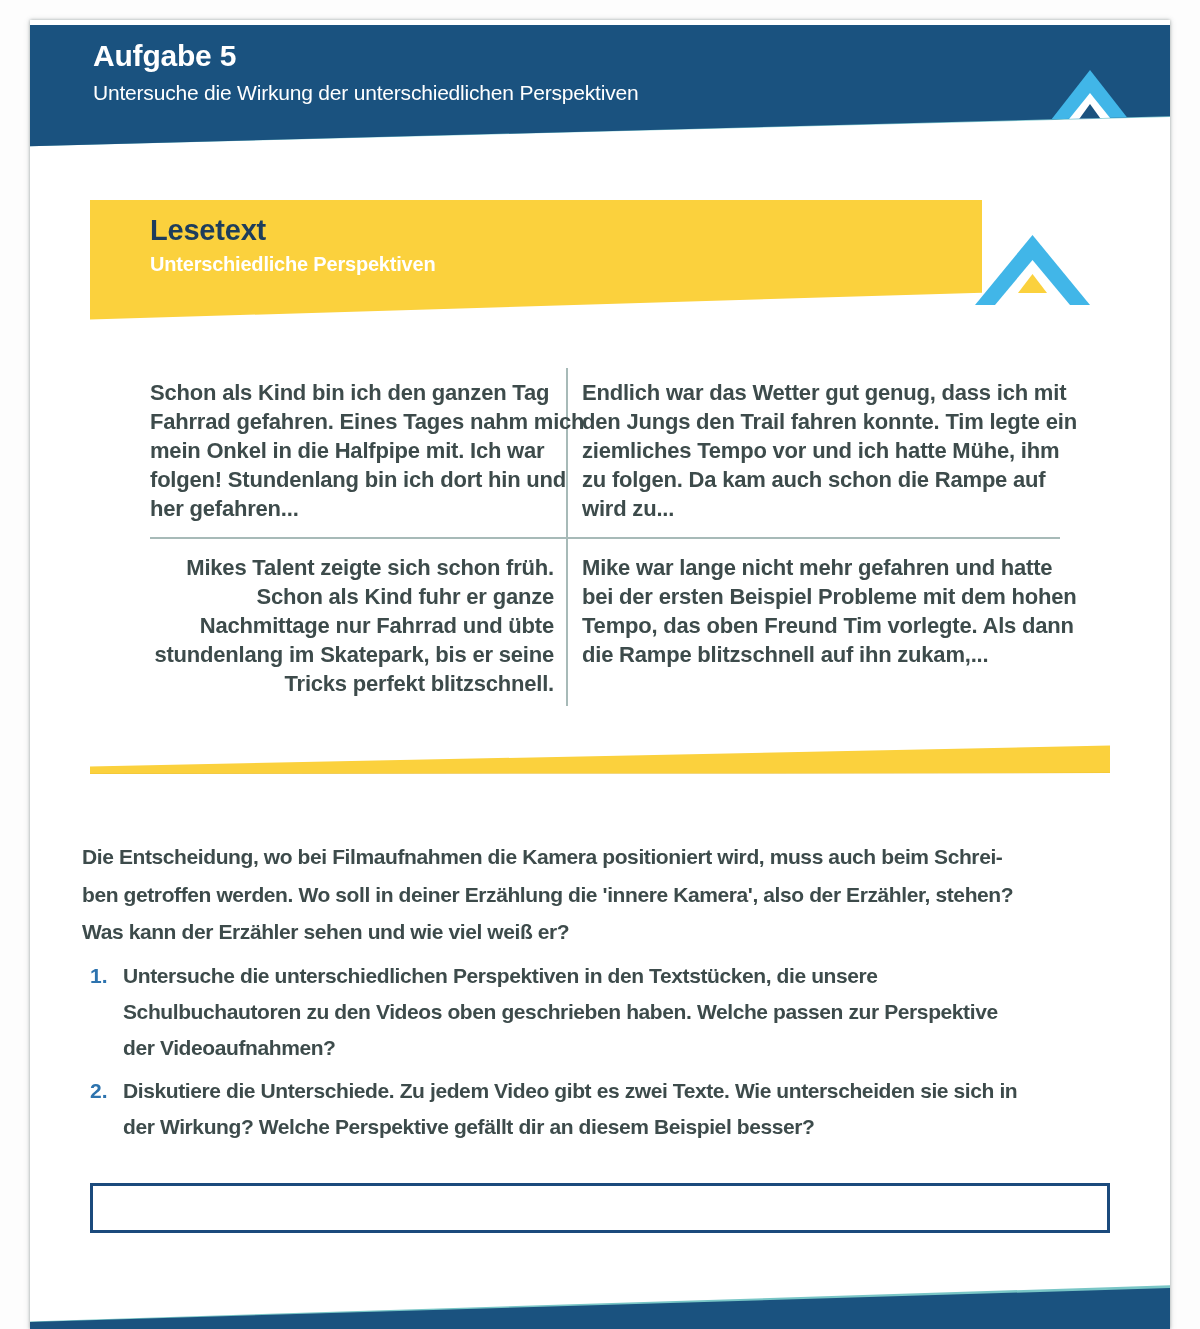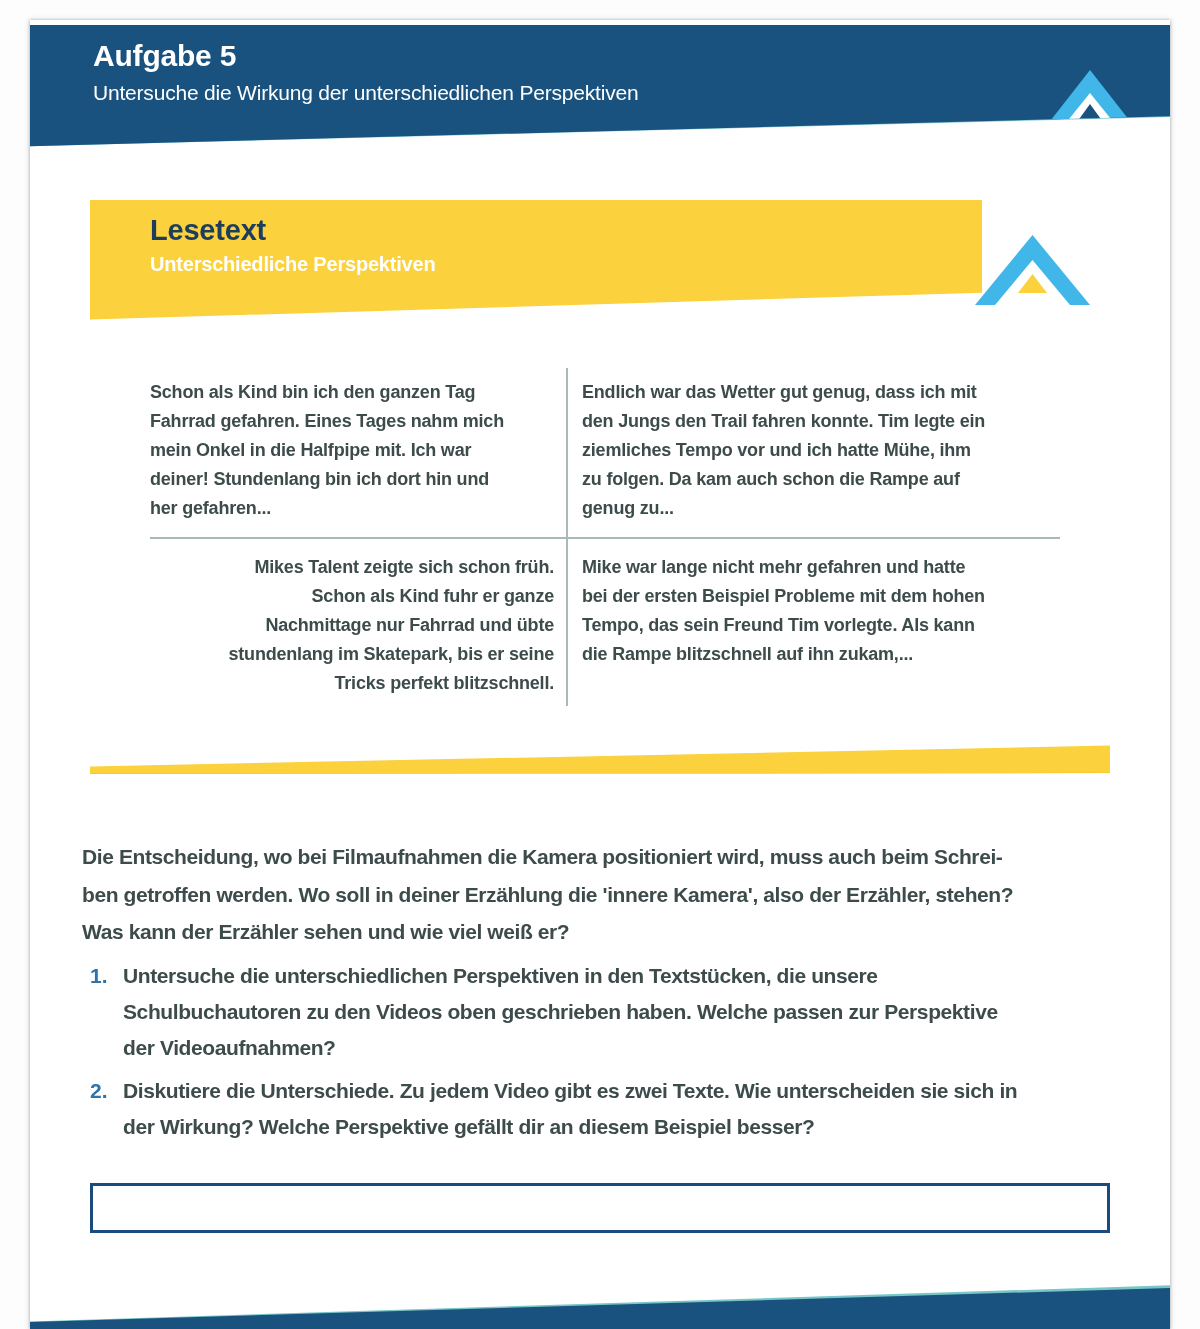--- a/index.html
+++ b/index.html
@@ -26,21 +26,21 @@
                clip-path:polygon(0 0,100% 0,100% 76%,0 98%);}
   .yb-title{position:absolute;left:60px;top:14px;font-size:29px;font-weight:700;
             color:var(--banner_title_navy);letter-spacing:-.2px;white-space:nowrap;}
   .yb-sub{position:absolute;left:60px;top:53px;font-size:20px;font-weight:700;color:#ffffff;
           letter-spacing:-.2px;white-space:nowrap;}
   .yb-logo{position:absolute;left:885px;top:35px;width:115px;height:70px;}
 
   
   .rgrid{position:absolute;left:120px;top:348px;width:910px;display:grid;
          grid-template-columns:418px 492px;}
-  .rcell{font-size:18px;line-height:29px;font-weight:700;color:var(--body_text);
+  .rcell{font-size:22px;line-height:29px;font-weight:700;color:var(--body_text);
          letter-spacing:-.2px;}
   .rcell .tline{white-space:nowrap;}
   .rc0{border-right:2px solid var(--grid_line);border-bottom:2px solid var(--grid_line);
        padding:10px 12px 14px 0;}
   .rc1{border-bottom:2px solid var(--grid_line);padding:10px 0 14px 14px;}
   .rc2{border-right:2px solid var(--grid_line);padding:14px 12px 8px 0;text-align:right;}
   .rc3{padding:14px 0 8px 14px;}
 
   
   .wedge{position:absolute;left:60px;top:724px;width:1020px;height:32px;}
@@ -102,41 +102,41 @@
         <polygon points="20,70 57.5,25 95,70" style="fill:#ffffff"></polygon>
         <polygon points="43,58 57.5,39 72,58" style="fill:var(--banner_yellow)"></polygon>
       </svg>
     </div>
 
     <div class="rgrid">
       <div class="rcell rc0">
           <div class="tline">Schon als Kind bin ich den ganzen Tag</div>
           <div class="tline">Fahrrad gefahren. Eines Tages nahm mich</div>
           <div class="tline">mein Onkel in die Halfpipe mit. Ich war</div>
-          <div class="tline">deiner! Stundenlang bin ich dort hin und</div>
+          <div class="tline">folgen! Stundenlang bin ich dort hin und</div>
           <div class="tline">her gefahren...</div>
         </div>
       <div class="rcell rc1">
           <div class="tline">Endlich war das Wetter gut genug, dass ich mit</div>
           <div class="tline">den Jungs den Trail fahren konnte. Tim legte ein</div>
           <div class="tline">ziemliches Tempo vor und ich hatte Mühe, ihm</div>
           <div class="tline">zu folgen. Da kam auch schon die Rampe auf</div>
-          <div class="tline">genug zu...</div>
+          <div class="tline">wird zu...</div>
         </div>
       <div class="rcell rc2">
           <div class="tline">Mikes Talent zeigte sich schon früh.</div>
           <div class="tline">Schon als Kind fuhr er ganze</div>
           <div class="tline">Nachmittage nur Fahrrad und übte</div>
           <div class="tline">stundenlang im Skatepark, bis er seine</div>
           <div class="tline">Tricks perfekt blitzschnell.</div>
         </div>
       <div class="rcell rc3">
           <div class="tline">Mike war lange nicht mehr gefahren und hatte</div>
           <div class="tline">bei der ersten Beispiel Probleme mit dem hohen</div>
-          <div class="tline">Tempo, das sein Freund Tim vorlegte. Als kann</div>
+          <div class="tline">Tempo, das oben Freund Tim vorlegte. Als dann</div>
           <div class="tline">die Rampe blitzschnell auf ihn zukam,...</div>
         </div>
     </div>
 
     <div class="wedge">
       <div class="under"></div>
       <div class="over"></div>
     </div>
 
     <div class="intro">

